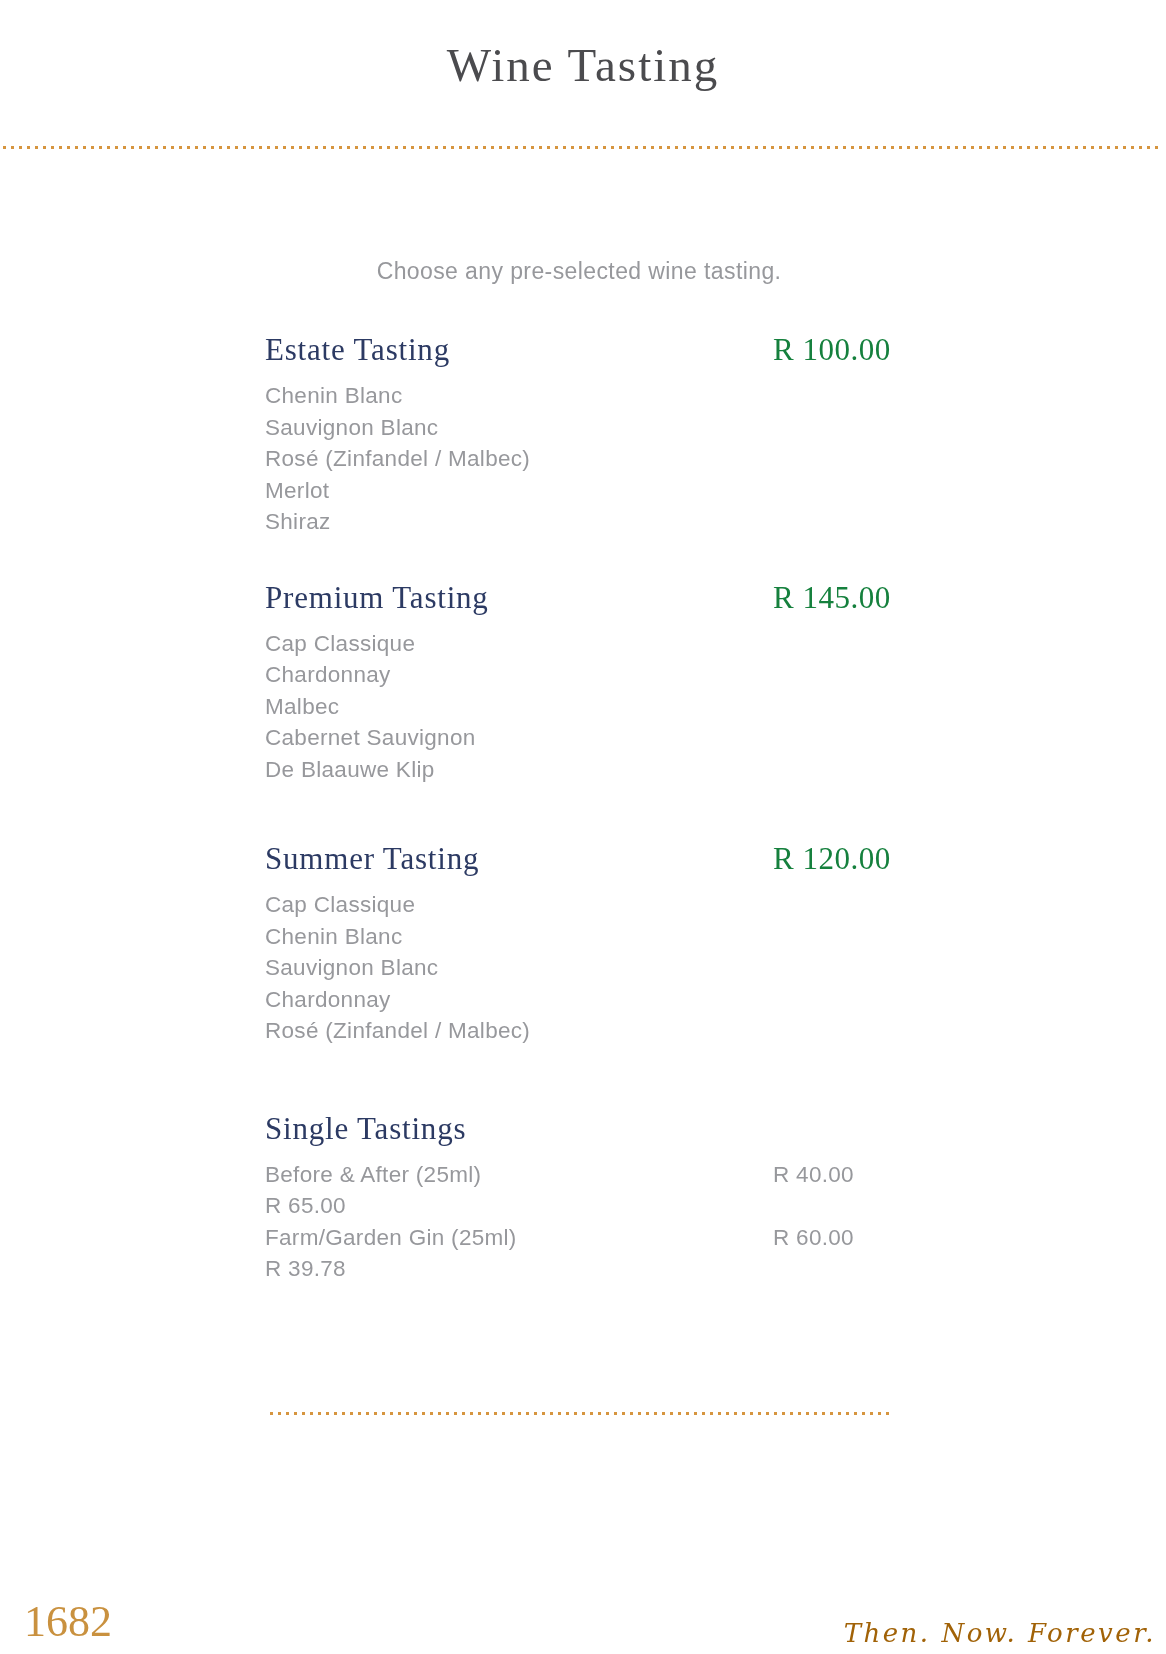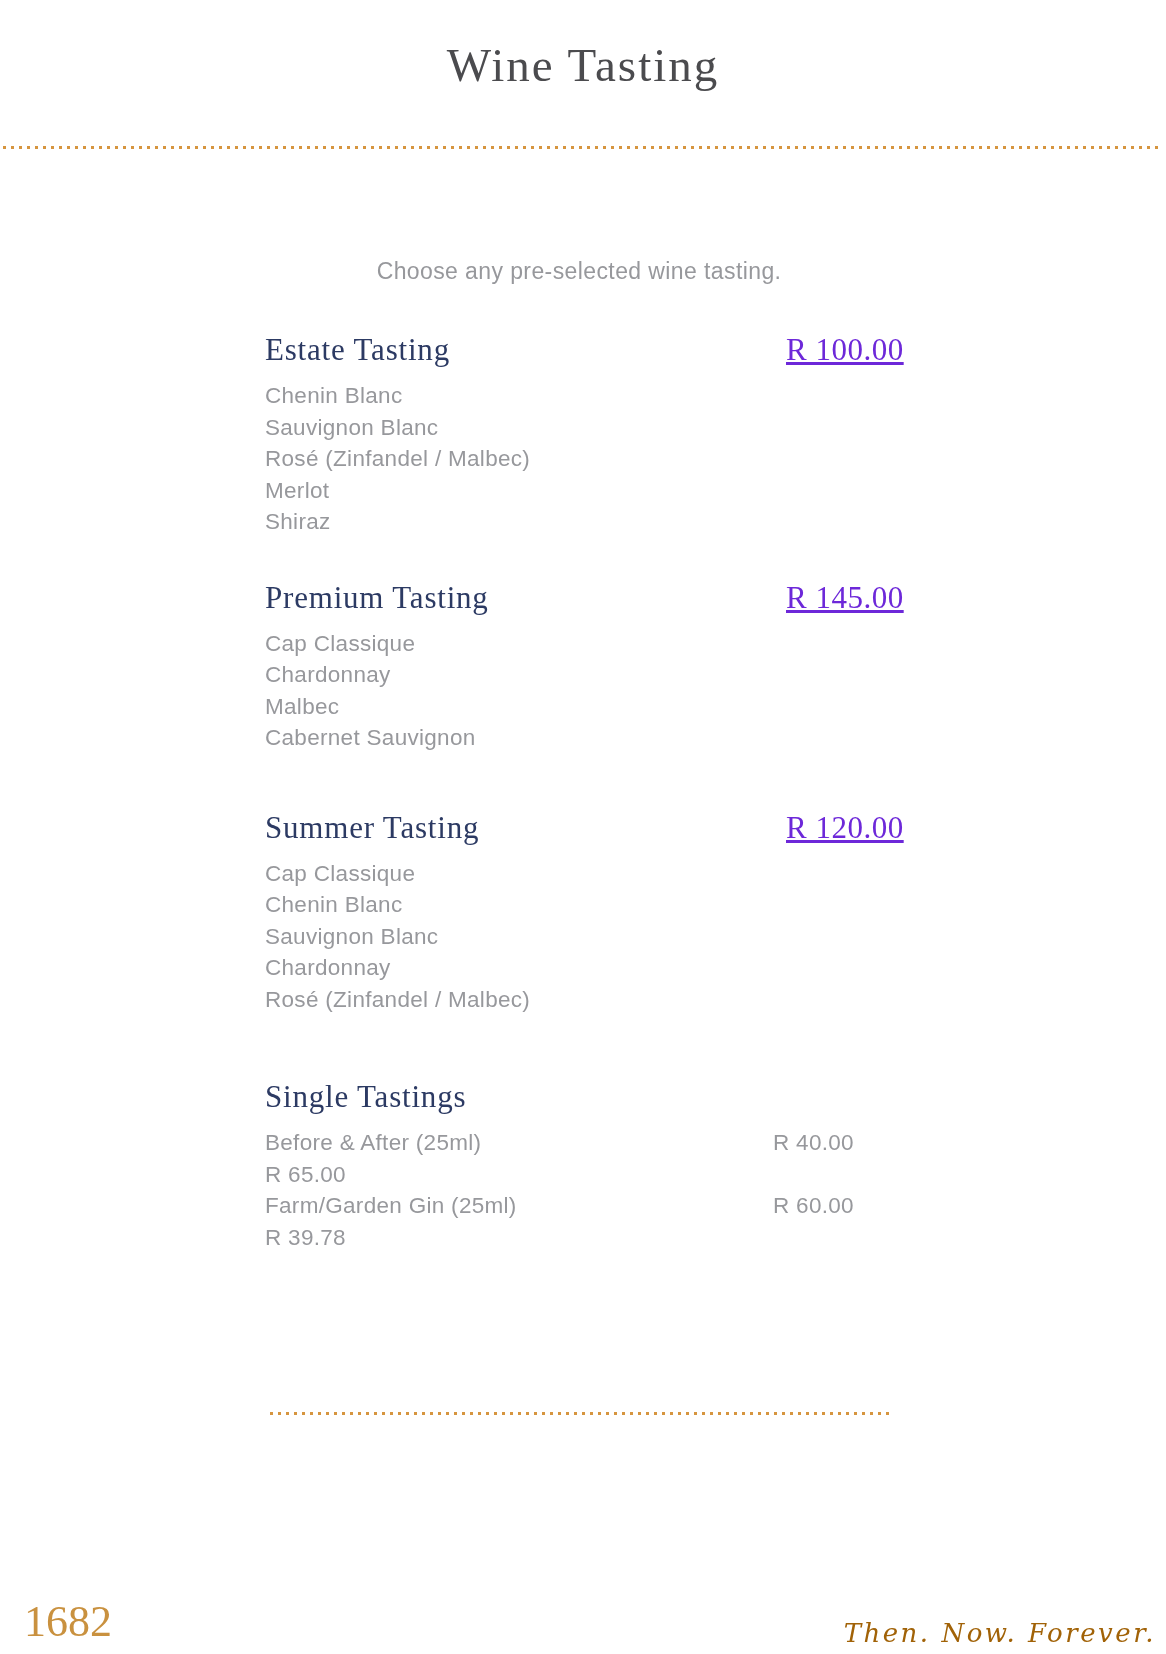--- a/index.html
+++ b/index.html
@@ -42,37 +42,36 @@
     font-size: 23px;
     line-height: 30px;
     letter-spacing: 0.4px;
     color: #97989c;
   }
   .section { margin-top: 46px; }
   .section:nth-of-type(1) { margin-top: 42px; }
   .section:nth-of-type(2) { margin-top: 38px; }
   .section:nth-of-type(3) { margin-top: 52px; }
   .section:nth-of-type(4) { margin-top: 60px; }
-  .section-head { display: flex; align-items: baseline; gap: 13px; }
+  .section-head { display: flex; align-items: baseline; }
   .section-title {
     flex: 0 0 508px;
     font-family: "Liberation Serif", "DejaVu Serif", serif;
     font-size: 31px;
     line-height: 44px;
     letter-spacing: 0.8px;
     color: #2c3a63;
   }
   .section-price {
     font-family: "Liberation Serif", "DejaVu Serif", serif;
     font-size: 31px;
     line-height: 44px;
     letter-spacing: 0.5px;
-    color: #6d28d9;
+    color: #15803d;
     white-space: nowrap;
-    text-decoration: underline;
   }
   .section-items {
     list-style: none;
     margin-top: 8px;
   }
   .item-row {
     display: flex;
     align-items: flex-end;
     font-size: 22.5px;
     line-height: 31.5px;
@@ -152,20 +151,23 @@
             </li>
             <li class="item-row">
               <span class="item-label">Chardonnay</span>
             </li>
             <li class="item-row">
               <span class="item-label">Malbec</span>
             </li>
             <li class="item-row">
               <span class="item-label">Cabernet Sauvignon</span>
             </li>
+            <li class="item-row">
+              <span class="item-label">De Blaauwe Klip</span>
+            </li>
           </ul>
   </section>
 
   <section class="section">
     <div class="section-head">
       <span class="section-title">Summer Tasting</span>
       <span class="section-price">R 120.00</span>
     </div>
     <ul class="section-items">
             <li class="item-row">

